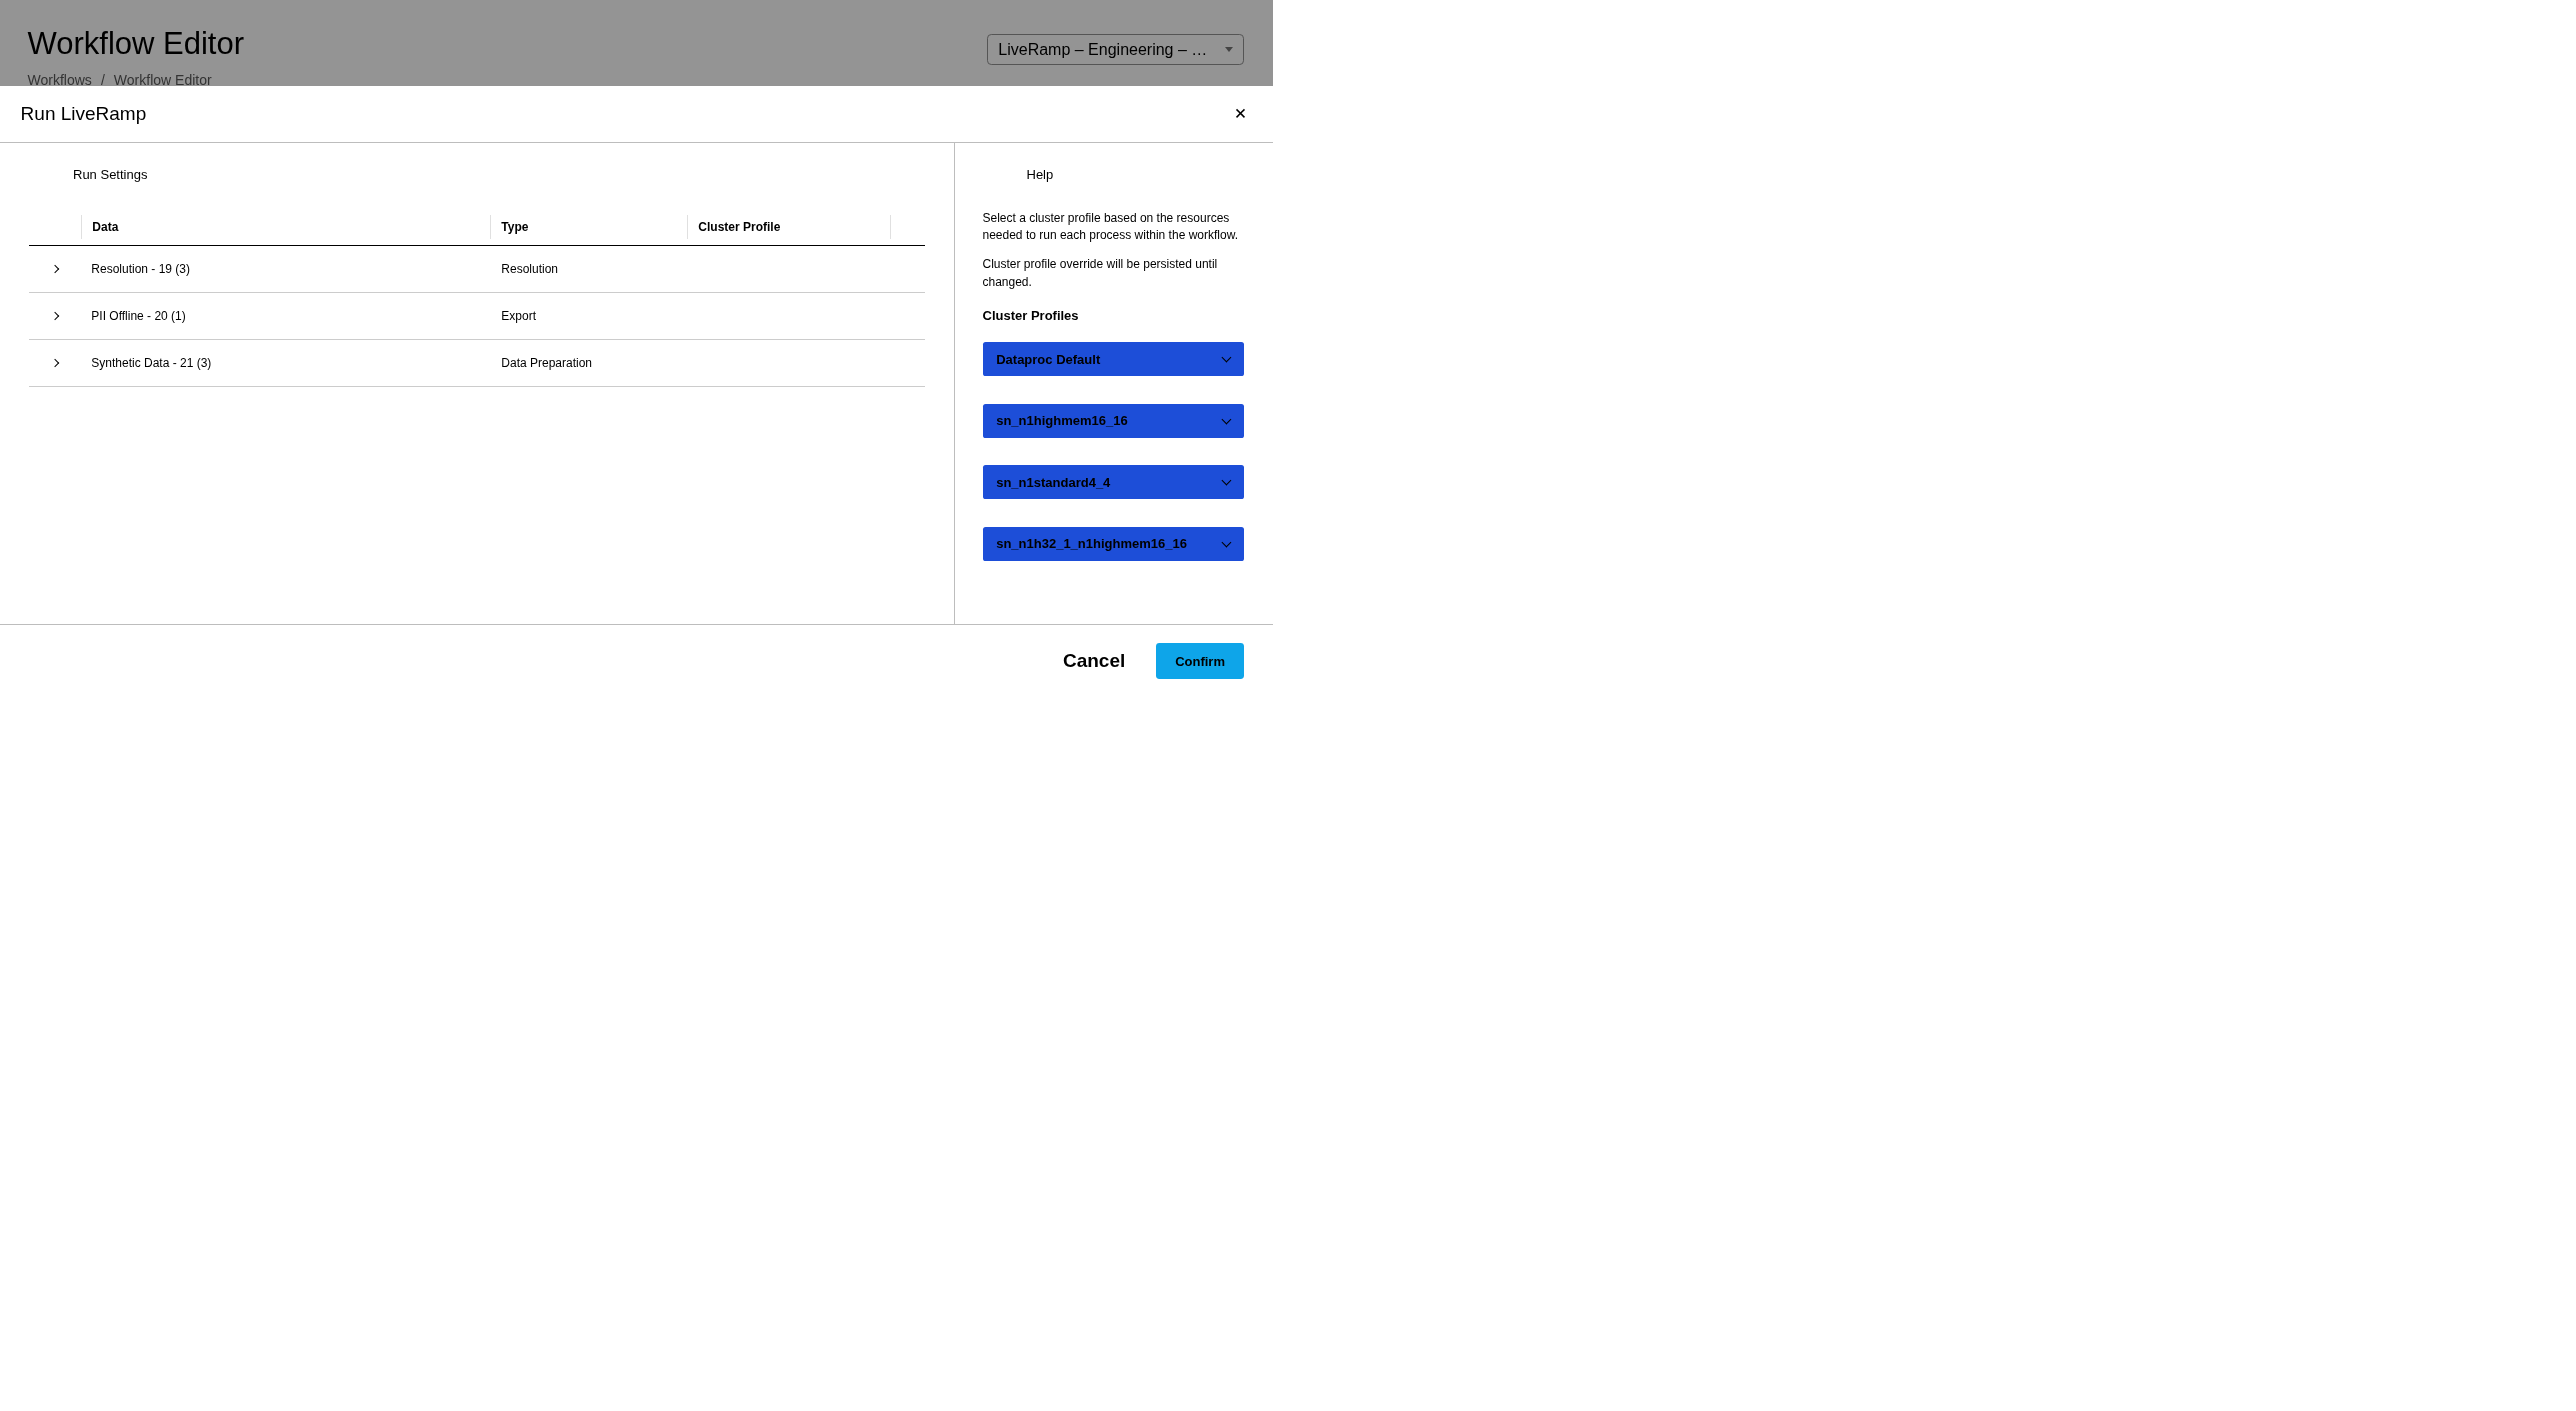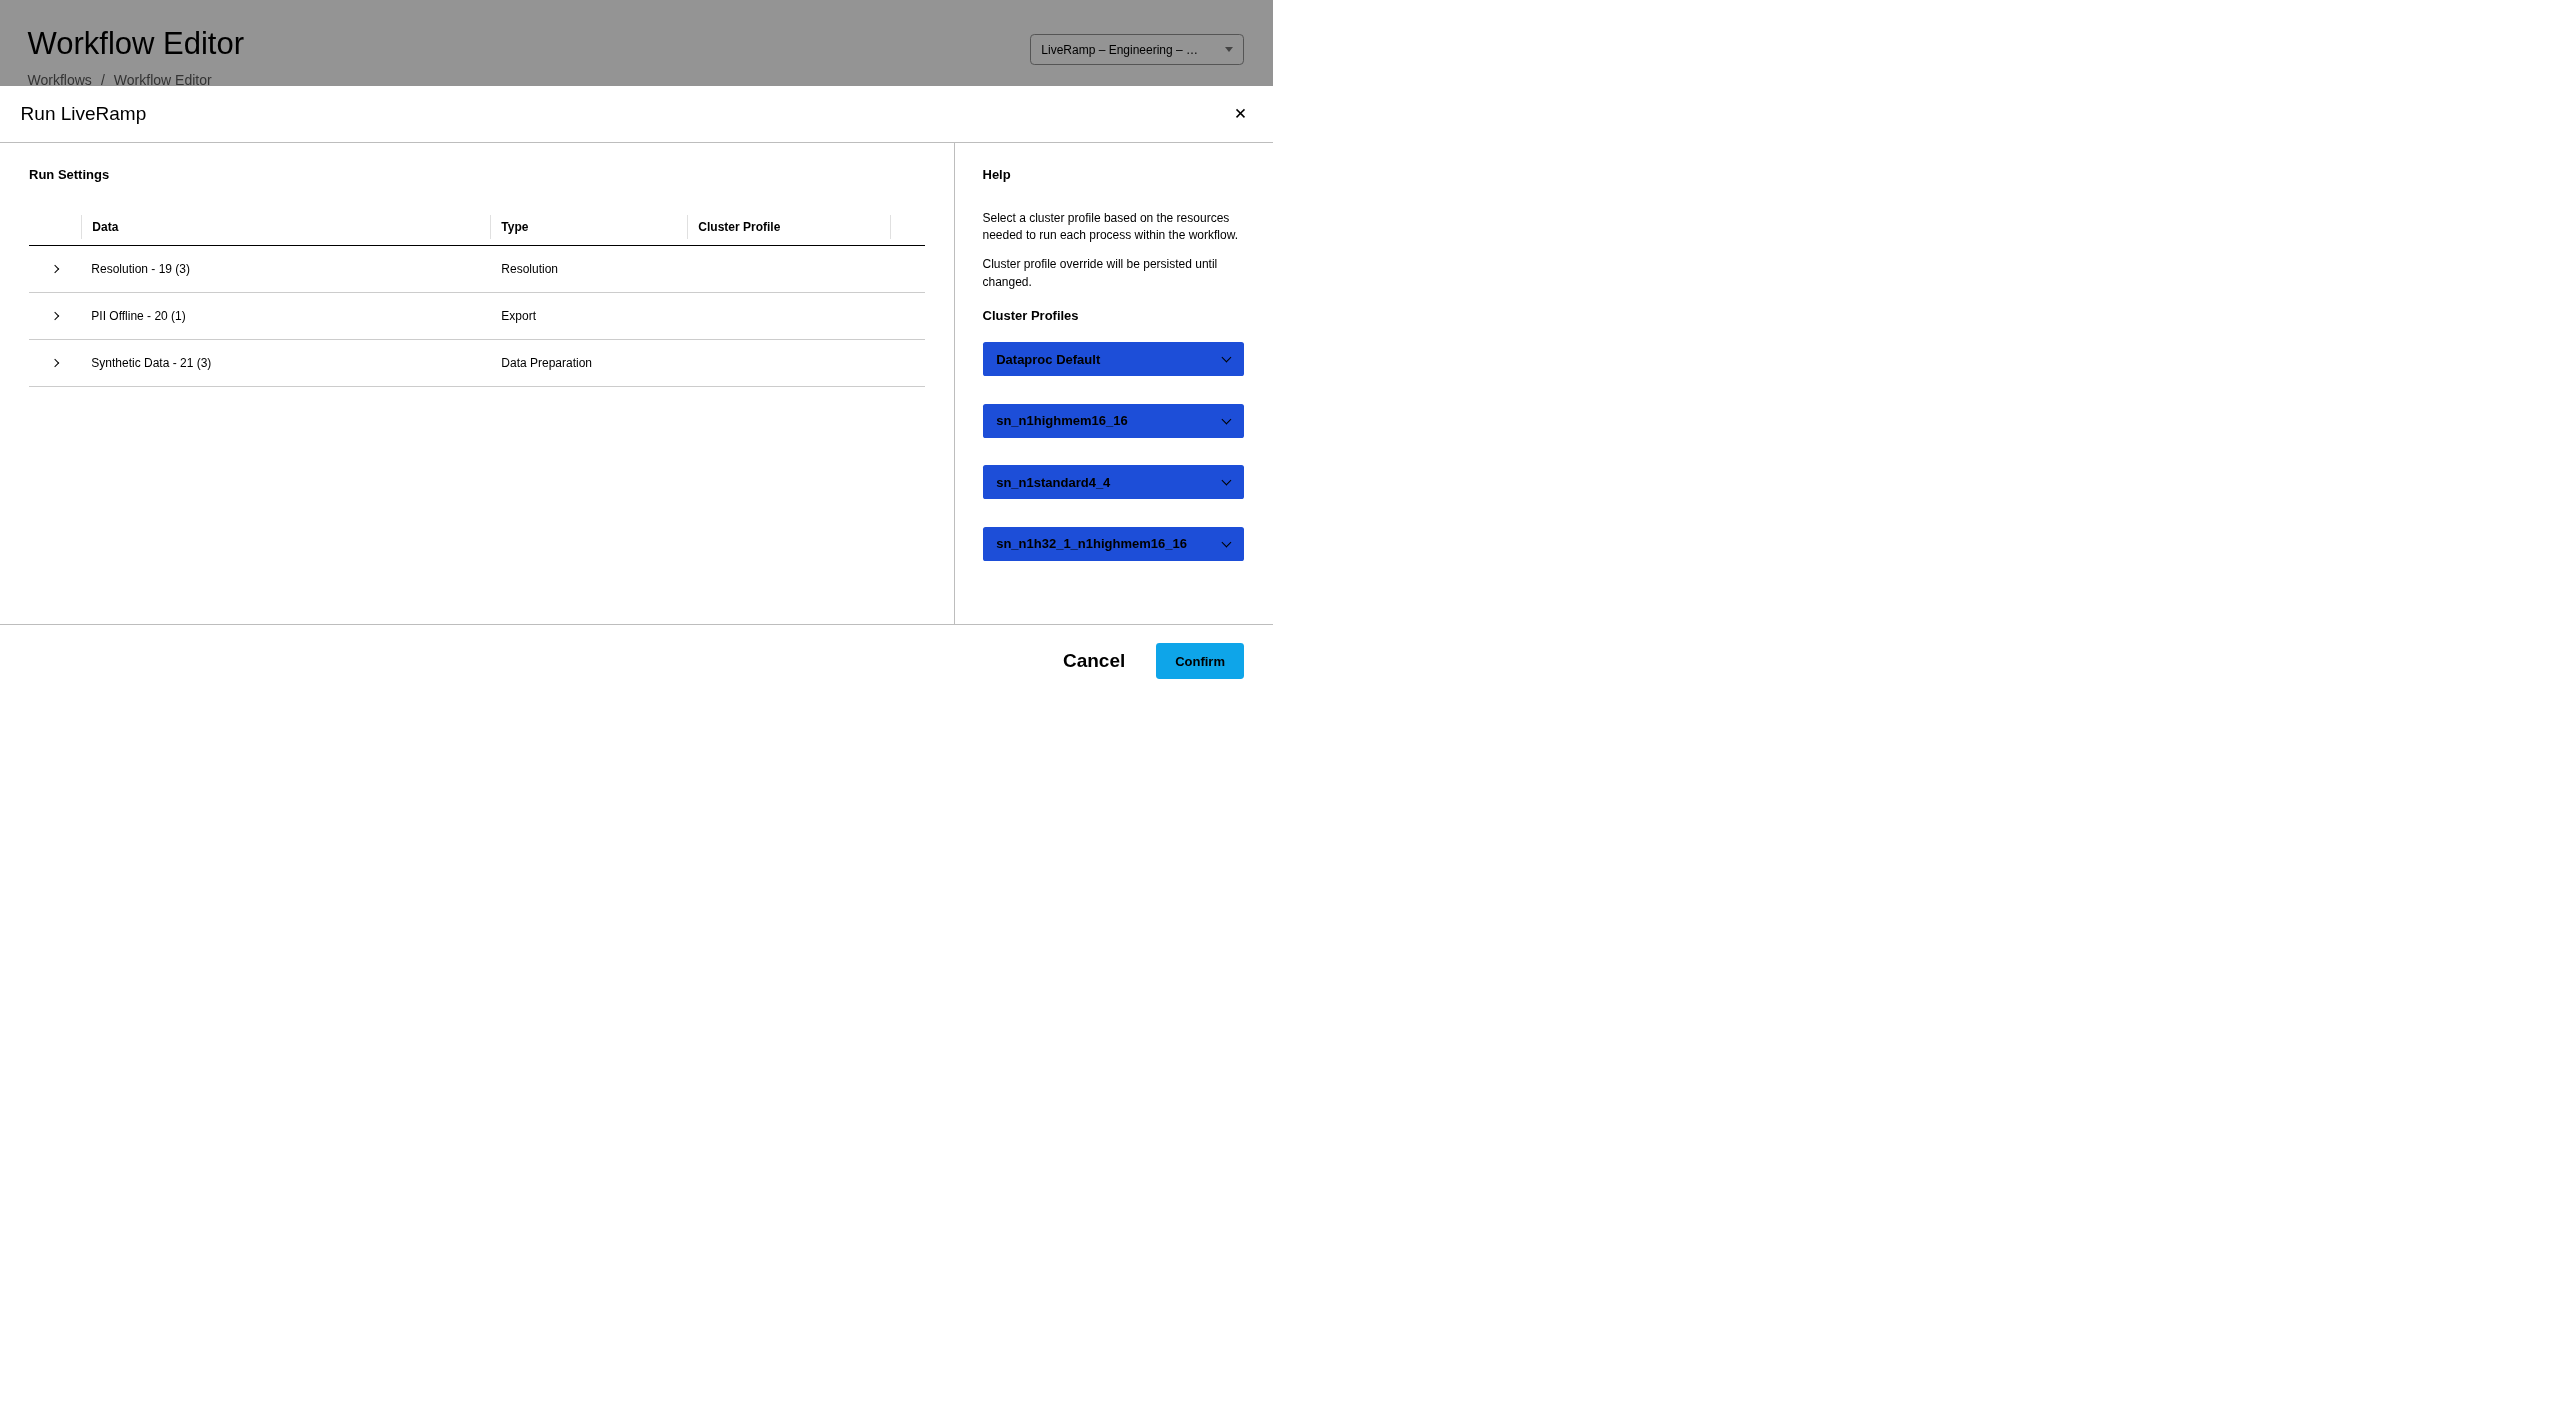--- a/index.html
+++ b/index.html
@@ -53,29 +53,29 @@
     color: #333;
   }
   .breadcrumb .sep {
     margin: 0 5.2px;
   }
 
   .project-picker {
     position: absolute;
     top: 34px;
     right: 29px;
-    width: 214px;
+    width: 257px;
     height: 31px;
     border: 0.9px solid #555;
     border-radius: 4.3px;
     display: flex;
     align-items: center;
     justify-content: space-between;
     padding: 0 10.3px;
-    font-size: 12px;
+    font-size: 16px;
     cursor: pointer;
   }
   .project-picker .caret-down {
     width: 0;
     height: 0;
     border-left: 4.3px solid transparent;
     border-right: 4.3px solid transparent;
     border-top: 5.2px solid #444;
   }
 
@@ -118,22 +118,23 @@
   }
 
   .left-panel {
     flex: 1 1 auto;
     padding: 24px 29px 0 29px;
     border-right: 0.9px solid #bdbdbd;
     overflow: hidden;
   }
   .section-heading {
     font-size: 13px;
-    font-weight: 700;
+    font-weight: 400;
     margin-bottom: 27.5px;
+    margin-left: 44px;
   }
 
   .table {
     width: 100%;
   }
   .thead {
     display: flex;
     border-bottom: 1.7px solid #000;
     height: 36px;
     align-items: center;

